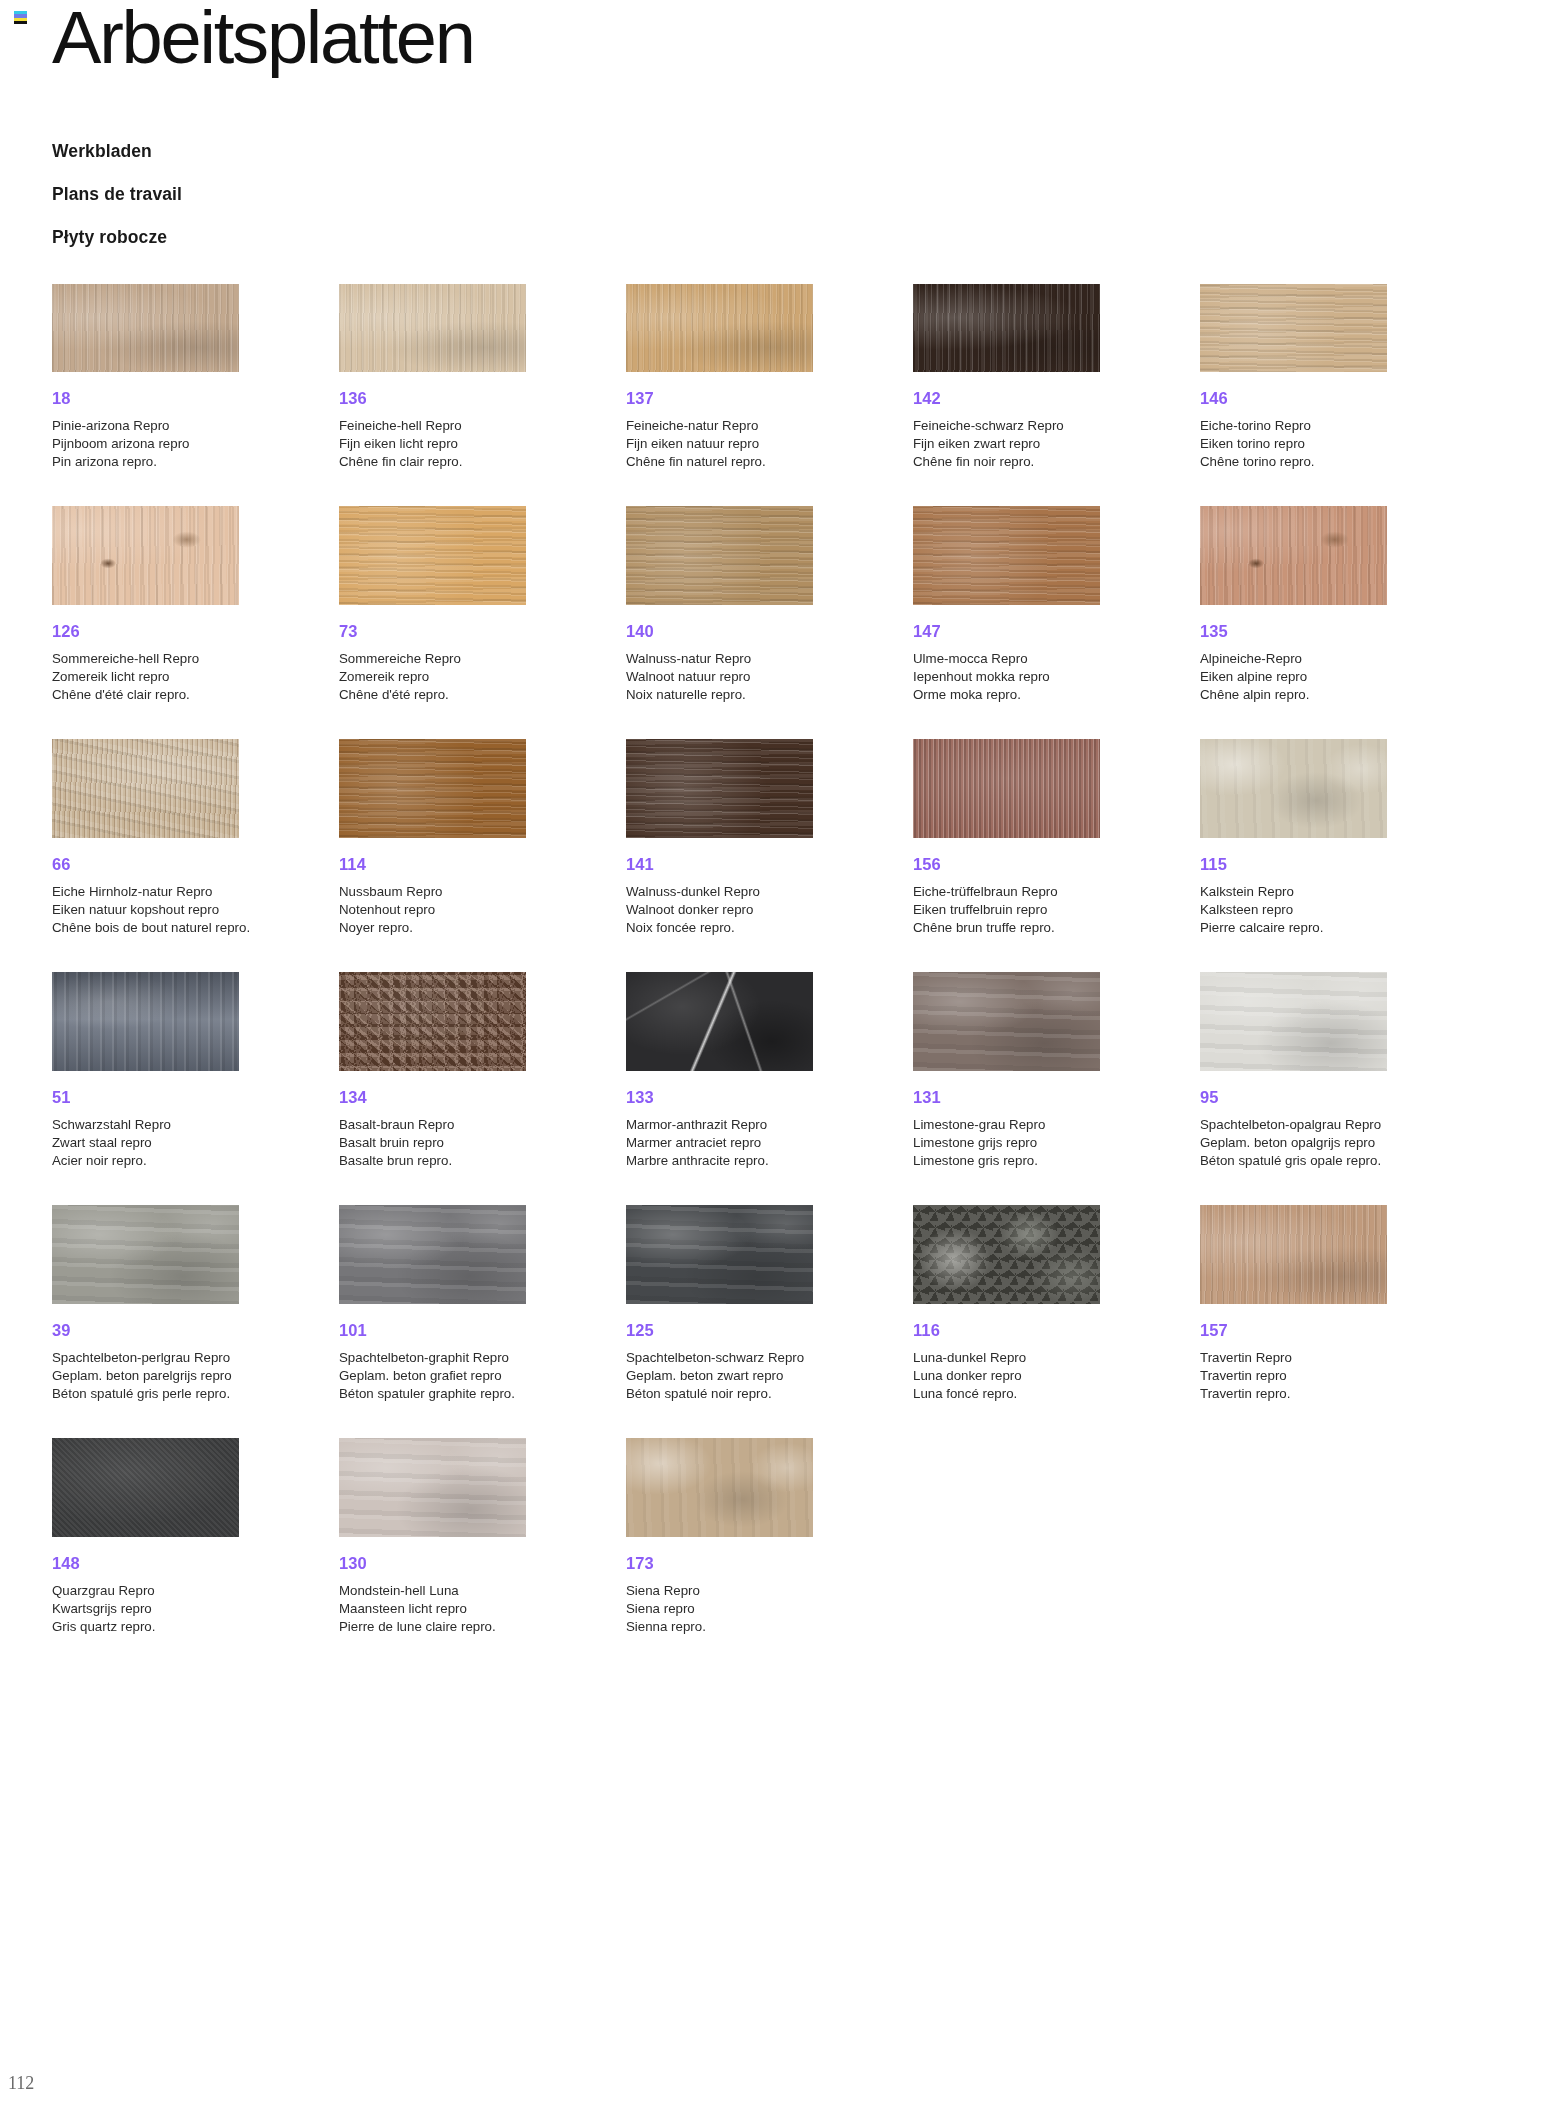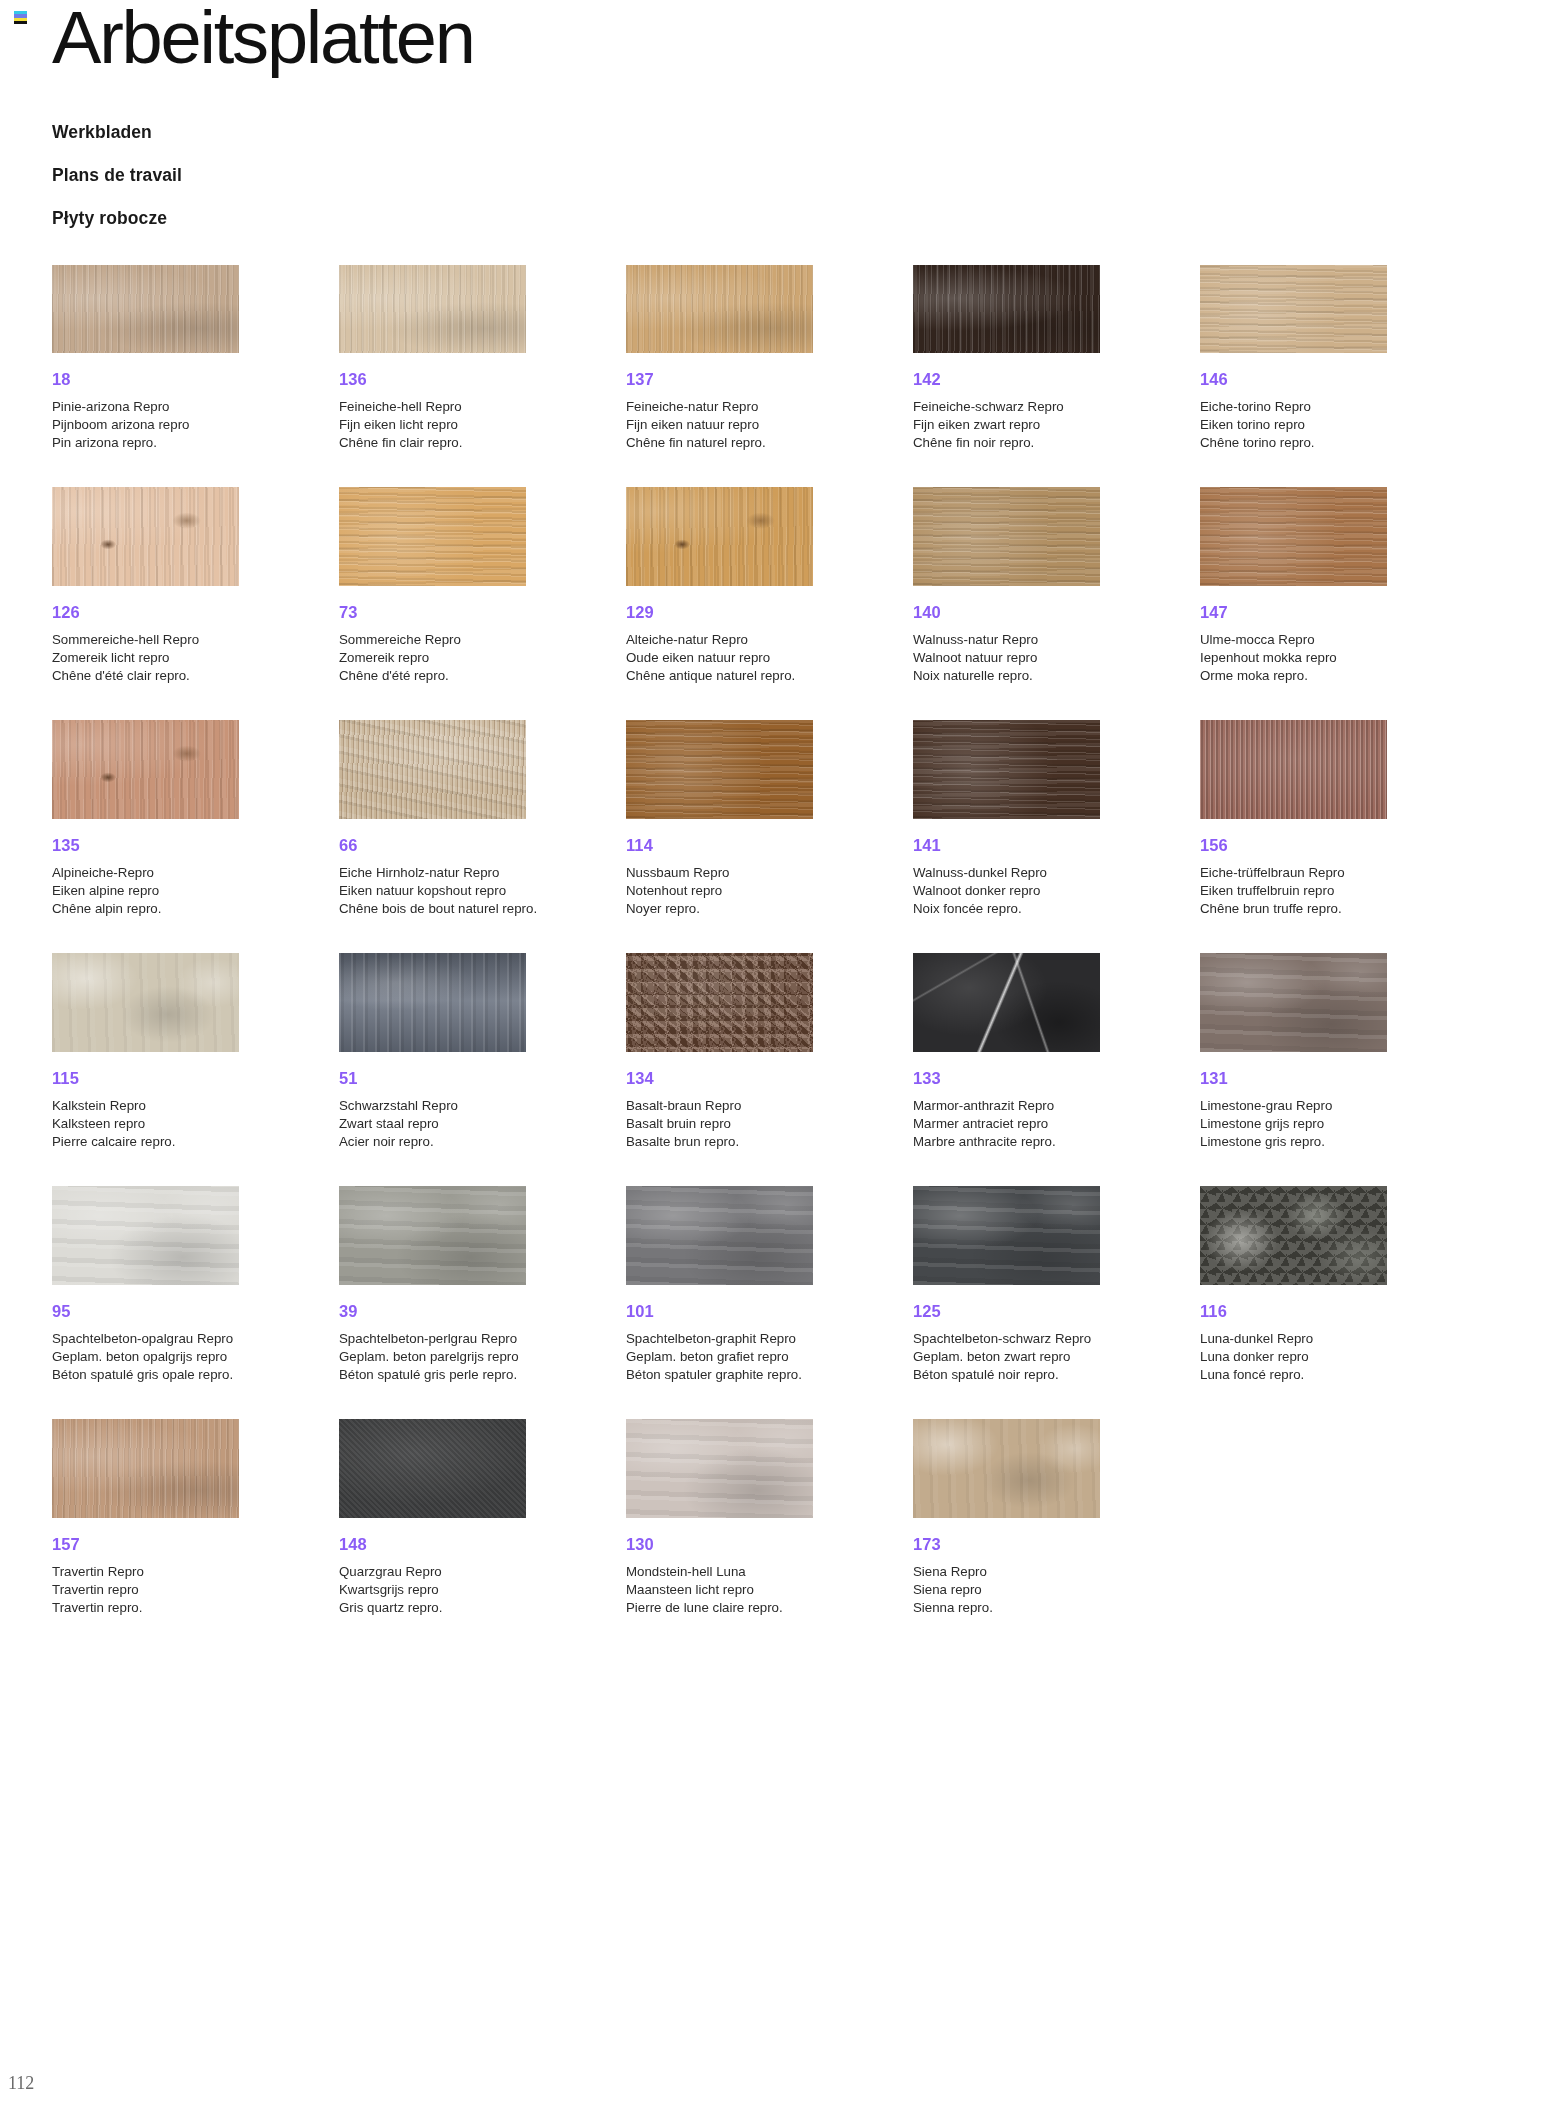--- a/index.html
+++ b/index.html
@@ -38,21 +38,21 @@
   }
   h1.title {
     margin: 0;
     padding-top: 2px;
     font-size: 74px;
     line-height: 0.98;
     letter-spacing: -2.2px;
     font-weight: 400;
     color: #111111;
   }
-  .subtitles { margin-top: 47px; }
+  .subtitles { margin-top: 66px; }
   .subtitle {
     font-size: 17.5px;
     font-weight: 700;
     color: #1a1a1a;
     margin-bottom: 22px;
     letter-spacing: 0.1px;
   }
 
   
   .grid {
@@ -274,29 +274,20 @@
       <div class="cell">
         <div class="swatch tex-wood-v tall" style="background-color: rgb(217, 167, 101);"></div>
         <div class="code">73</div>
         <div class="lines">
           <div class="line">Sommereiche Repro</div>
           <div class="line">Zomereik repro</div>
           <div class="line">Chêne d'été repro.</div>
         </div>
       </div>
       <div class="cell">
-        <div class="swatch tex-knot tall" style="background-color: rgb(207, 157, 89);"></div>
-        <div class="code">129</div>
-        <div class="lines">
-          <div class="line">Alteiche-natur Repro</div>
-          <div class="line">Oude eiken natuur repro</div>
-          <div class="line">Chêne antique naturel repro.</div>
-        </div>
-      </div>
-      <div class="cell">
         <div class="swatch tex-wood-v tall" style="background-color: rgb(176, 142, 97);"></div>
         <div class="code">140</div>
         <div class="lines">
           <div class="line">Walnuss-natur Repro</div>
           <div class="line">Walnoot natuur repro</div>
           <div class="line">Noix naturelle repro.</div>
         </div>
       </div>
       <div class="cell">
         <div class="swatch tex-wood-v tall" style="background-color: rgb(168, 116, 74);"></div>

